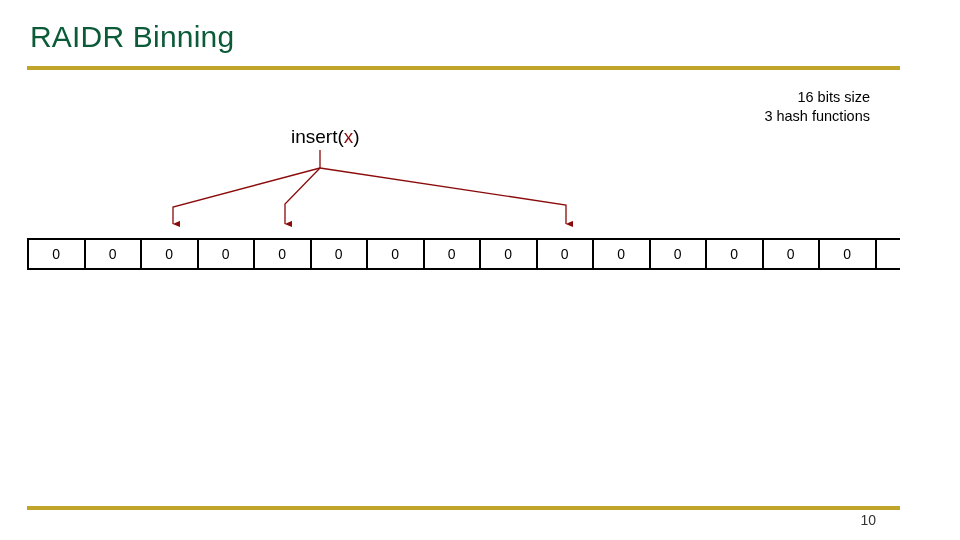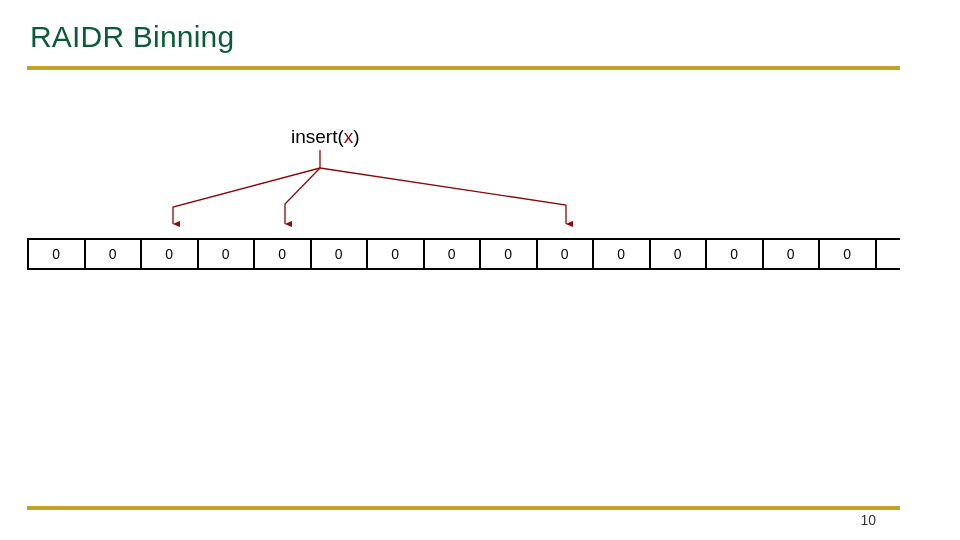--- a/index.html
+++ b/index.html
@@ -117,20 +117,24 @@
   }
 </style>
 </head>
 <body>
 
 <div id="slide">
 
   <div id="slide-title">RAIDR Binning</div>
   <div id="title-rule"></div>
 
+  <div id="annotation">
+    <div>16 bits size</div>
+    <div>3 hash functions</div>
+  </div>
 
   <div id="insert-label"><span>insert(</span><span class="var">x</span><span>)</span></div>
 
   <svg id="arrow-layer" viewBox="0 0 960 540" xmlns="http://www.w3.org/2000/svg">
     <defs>
       <marker id="arrowhead" markerWidth="7" markerHeight="8" refX="3.2" refY="7.2" orient="auto" markerUnits="userSpaceOnUse">
         <path d="M0,0 L6.4,0 L3.2,7.6 Z" fill="#8B0A0A"></path>
       </marker>
     </defs>
 

